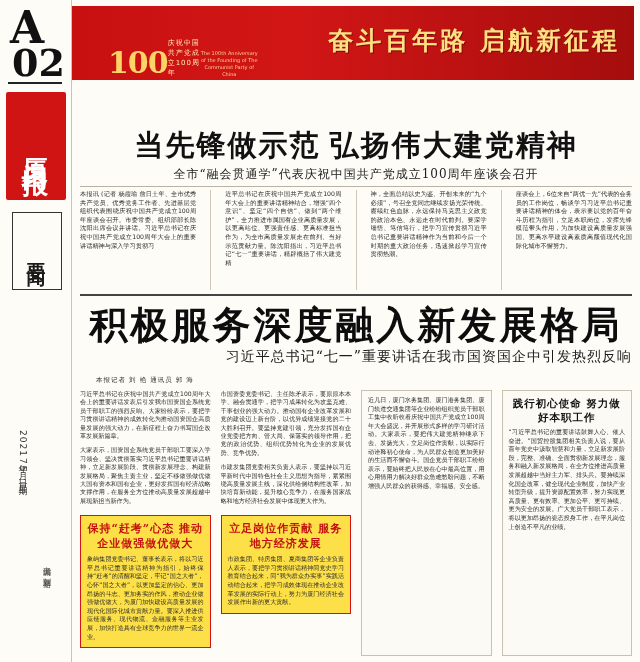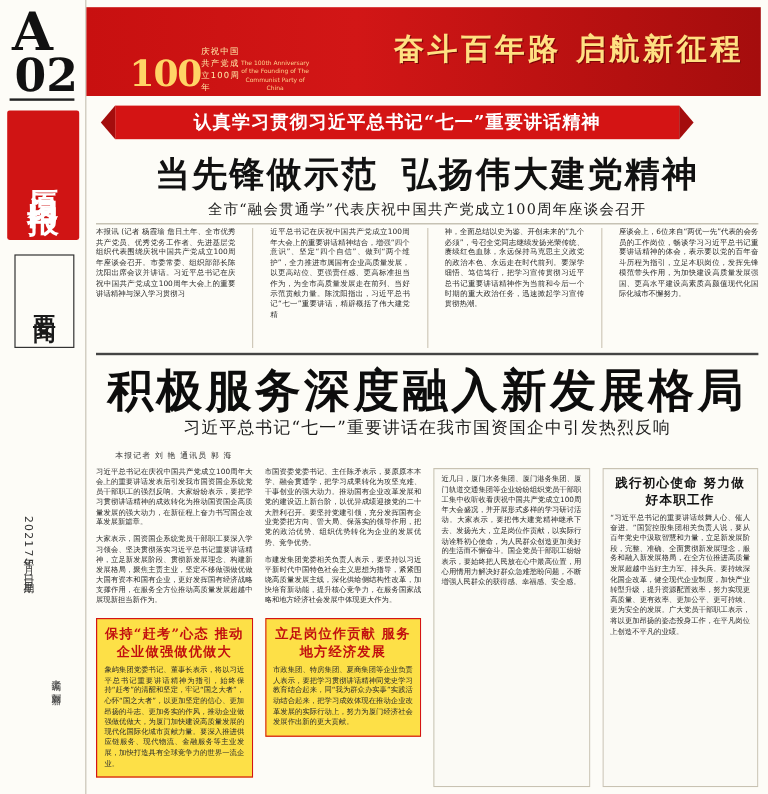--- a/index.html
+++ b/index.html
@@ -101,21 +101,21 @@
     content:"";position:absolute;top:0;width:0;height:0;
     border-top:14px solid transparent;border-bottom:14px solid transparent;
   }
   .ribbon:before{left:-12px;border-right:12px solid #a40d0d;}
   .ribbon:after{right:-12px;border-left:12px solid #a40d0d;}
 
   
   .h1{
     position:absolute;left:80px;top:126px;width:552px;
     text-align:center;
-    font-family:Liberation Mono, monospace;
+    font-family:Liberation Serif, serif;
     font-size:29px;font-weight:bold;letter-spacing:2px;color:#111;
   }
   .h1sub{
     position:absolute;left:80px;top:166px;width:552px;
     text-align:center;font-size:12px;color:#222;letter-spacing:1px;
     font-family:"DejaVu Serif","Liberation Serif",serif;
   }
   .rule-thin{
     position:absolute;height:1px;background:#b9b3a3;
   }
@@ -132,21 +132,21 @@
 
   
   .h2{
     position:absolute;left:80px;top:300px;width:552px;
     text-align:center;
     font-family:"DejaVu Serif","Liberation Serif",serif;
     font-size:38px;font-weight:bold;letter-spacing:3px;color:#0d0d0d;
   }
   .h2sub{
     position:absolute;left:80px;top:348px;width:552px;
-    text-align:center;font-size:14px;color:#1c1c1c;letter-spacing:1px;
+    text-align:right;font-size:14px;color:#1c1c1c;letter-spacing:1px;
     font-family:"DejaVu Serif","Liberation Serif",serif;
   }
   .byline{
     position:absolute;left:96px;top:376px;font-size:6.5px;color:#333;letter-spacing:1px;
   }
 
   .body-cols{
     position:absolute;left:80px;top:390px;width:552px;height:266px;
     display:flex;gap:10px;
   }
@@ -201,23 +201,20 @@
 
   <div class="banner">
     <div class="banner-emblem">
       <div class="emblem-100">100</div>
       <div class="emblem-cn">庆祝中国共产党成立100周年</div>
       <div class="emblem-en">The 100th Anniversary of the Founding of The Communist Party of China</div>
     </div>
     <div class="banner-slogan">奋斗百年路 启航新征程</div>
   </div>
 
-  <div class="ribbon">
-    <span>认真学习贯彻习近平总书记“七一”重要讲话精神</span>
-  </div>
 
   <div class="h1">当先锋做示范  弘扬伟大建党精神</div>
   <div class="h1sub">全市“融会贯通学”代表庆祝中国共产党成立100周年座谈会召开</div>
   <div class="rule-thin" style="left:80px;top:186px;width:552px;"></div>
 
   <div class="cols3">
     <div class="col">本报讯 (记者 杨霞瑜 詹日土年、全市优秀共产党员、优秀党务工作者、先进基层党组织代表围绕庆祝中国共产党成立100周年座谈会召开。市委常委、组织部部长陈沈阳出席会议并讲话。习近平总书记在庆祝中国共产党成立100周年大会上的重要讲话精神与深入学习贯彻习</div>
     <div class="coldiv"></div>
     <div class="col">近平总书记在庆祝中国共产党成立100周年大会上的重要讲话精神结合，增强“四个意识”、坚定“四个自信”、做到“两个维护”，全力推进市属国有企业高质量发展，以更高站位、更强责任感、更高标准担当作为，为全市高质量发展走在前列、当好示范贡献力量。陈沈阳指出，习近平总书记“七一”重要讲话，精辟概括了伟大建党精</div>
     <div class="coldiv"></div>

